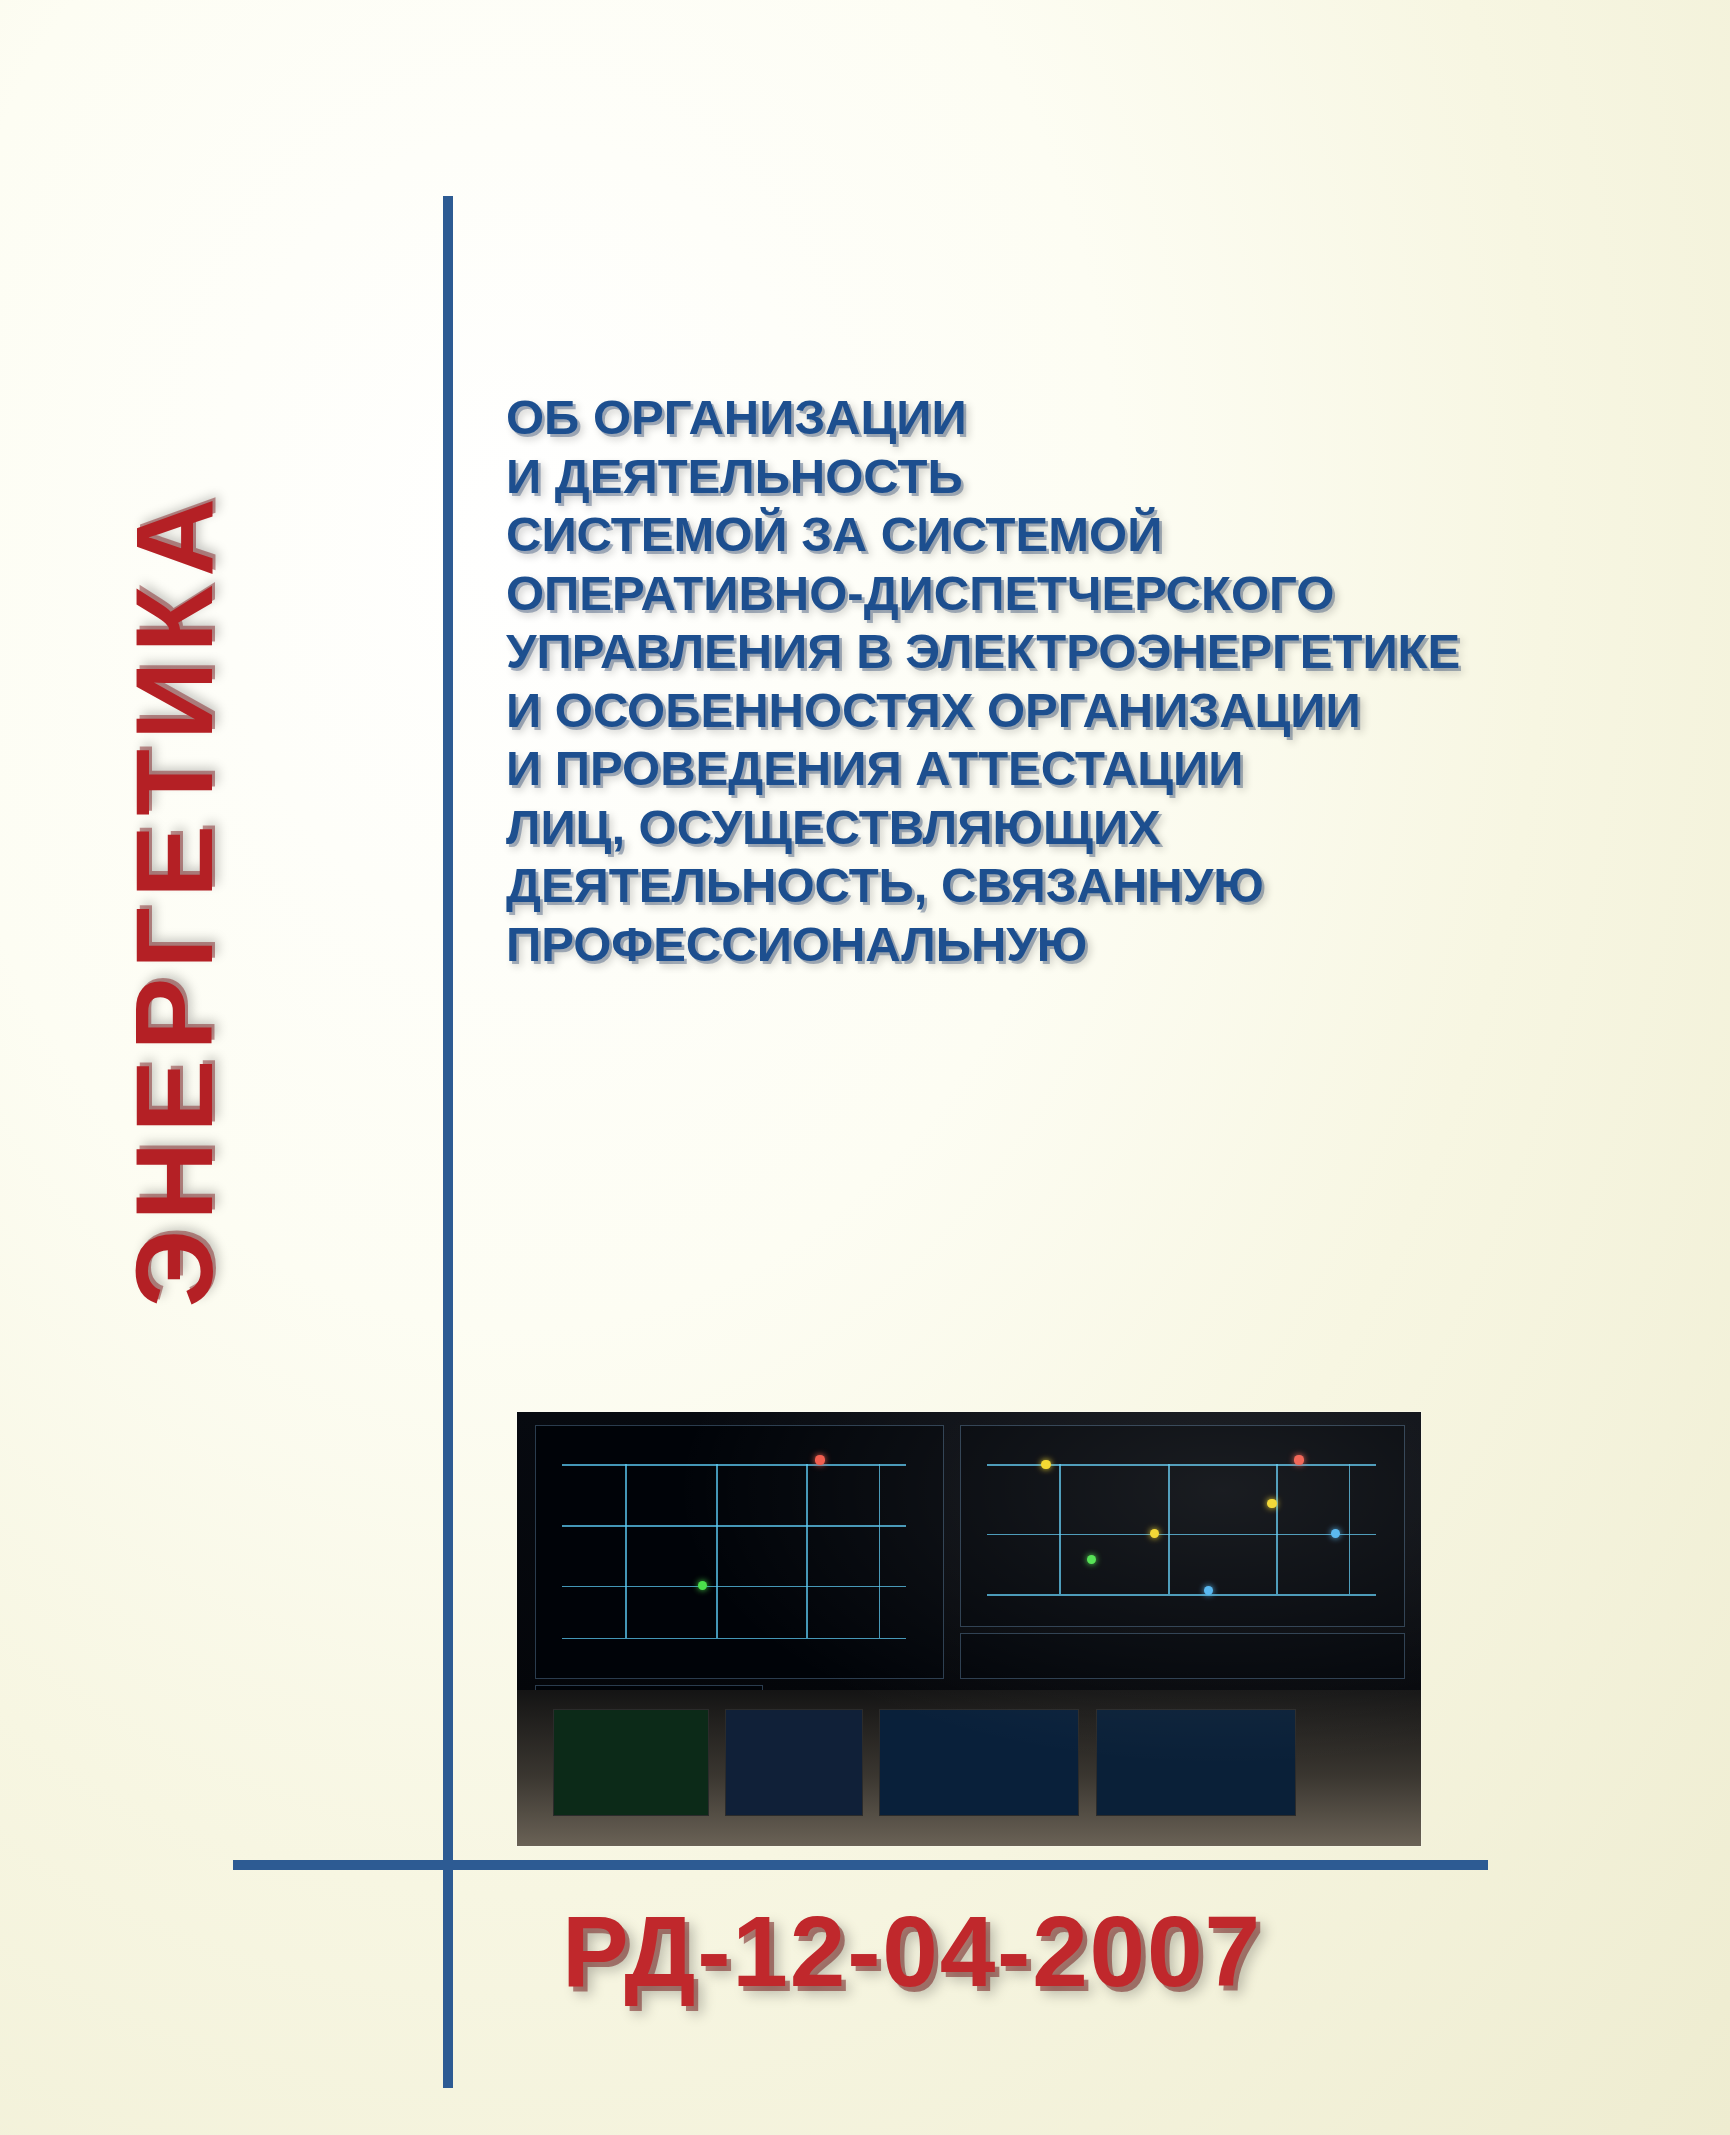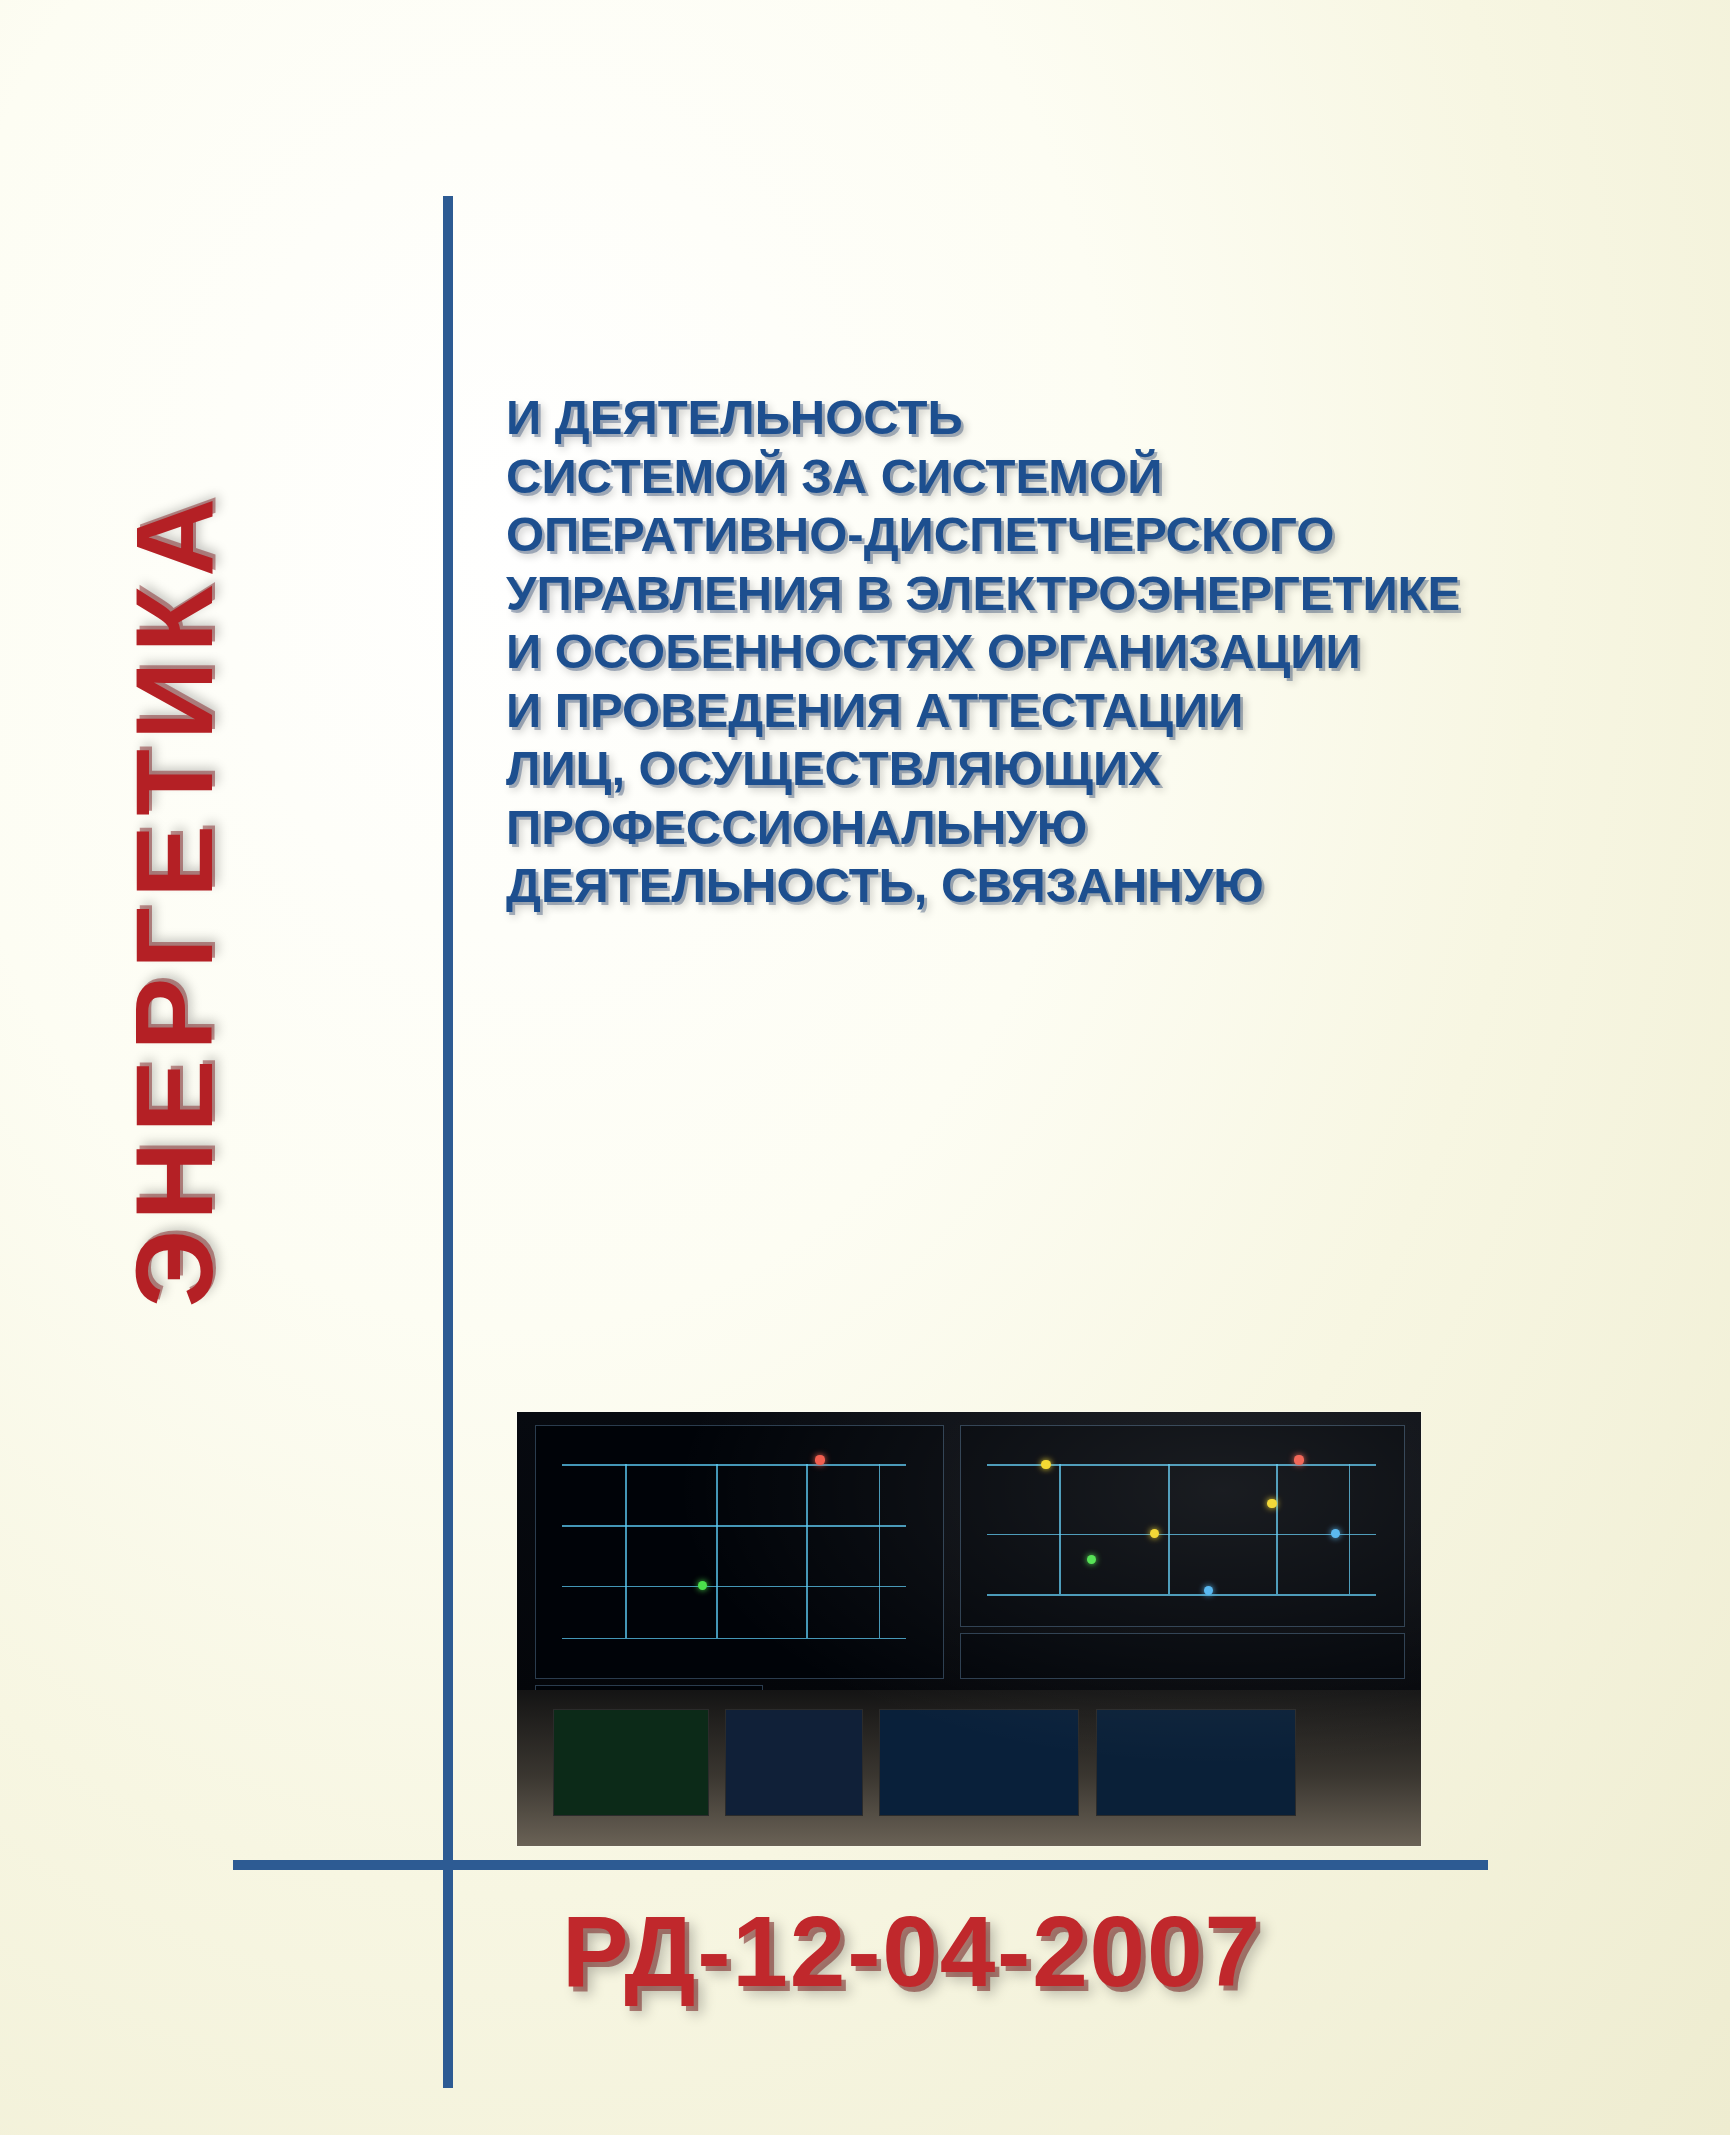--- a/index.html
+++ b/index.html
@@ -178,29 +178,30 @@
 
 <div class="cover">
 
   <div class="vline-main"></div>
   <div class="hline-bottom"></div>
 
   <div class="spine">ЭНЕРГЕТИКА</div>
 
 
   <div class="subtitle">
+    <div>ОБ ОРГАНИЗАЦИИ</div>
     <div>И ДЕЯТЕЛЬНОСТЬ</div>
     <div>СИСТЕМОЙ ЗА СИСТЕМОЙ</div>
     <div>ОПЕРАТИВНО-ДИСПЕТЧЕРСКОГО</div>
     <div>УПРАВЛЕНИЯ В ЭЛЕКТРОЭНЕРГЕТИКЕ</div>
     <div>И ОСОБЕННОСТЯХ ОРГАНИЗАЦИИ</div>
     <div>И ПРОВЕДЕНИЯ АТТЕСТАЦИИ</div>
     <div>ЛИЦ, ОСУЩЕСТВЛЯЮЩИХ</div>
+    <div>ДЕЯТЕЛЬНОСТЬ, СВЯЗАННУЮ</div>
     <div>ПРОФЕССИОНАЛЬНУЮ</div>
-    <div>ДЕЯТЕЛЬНОСТЬ, СВЯЗАННУЮ</div>
   </div>
 
   <div class="photo">
     <div class="wall"></div>
 
     <div class="panel p1"></div>
     <div class="panel p2"></div>
     <div class="panel p3"></div>
     <div class="panel p4"></div>
 

